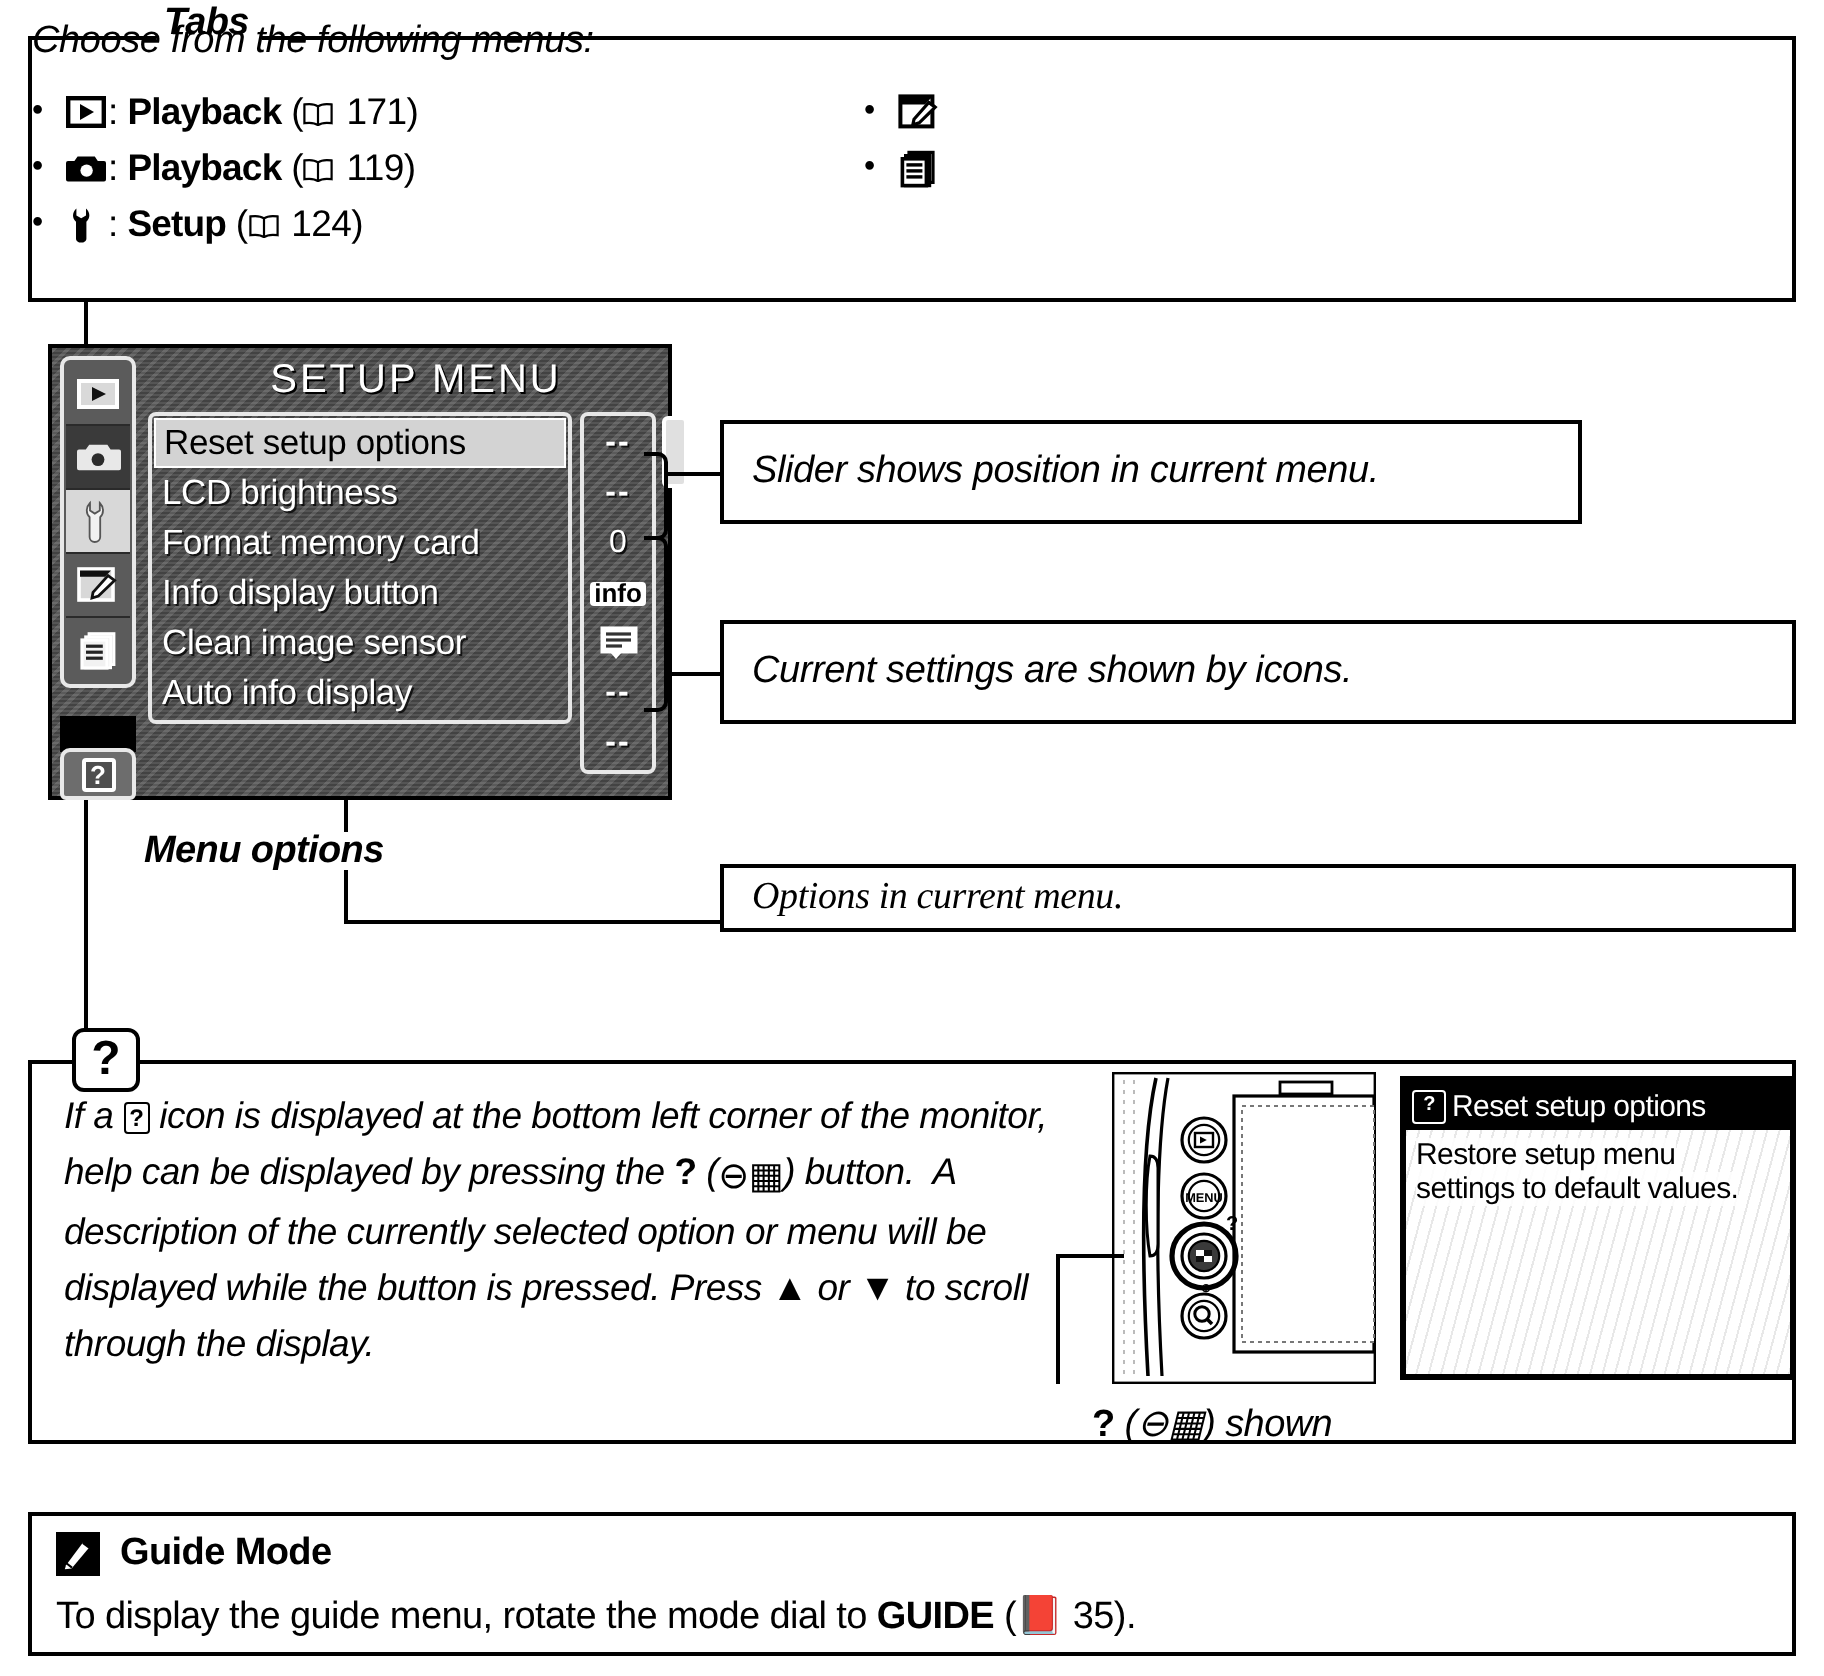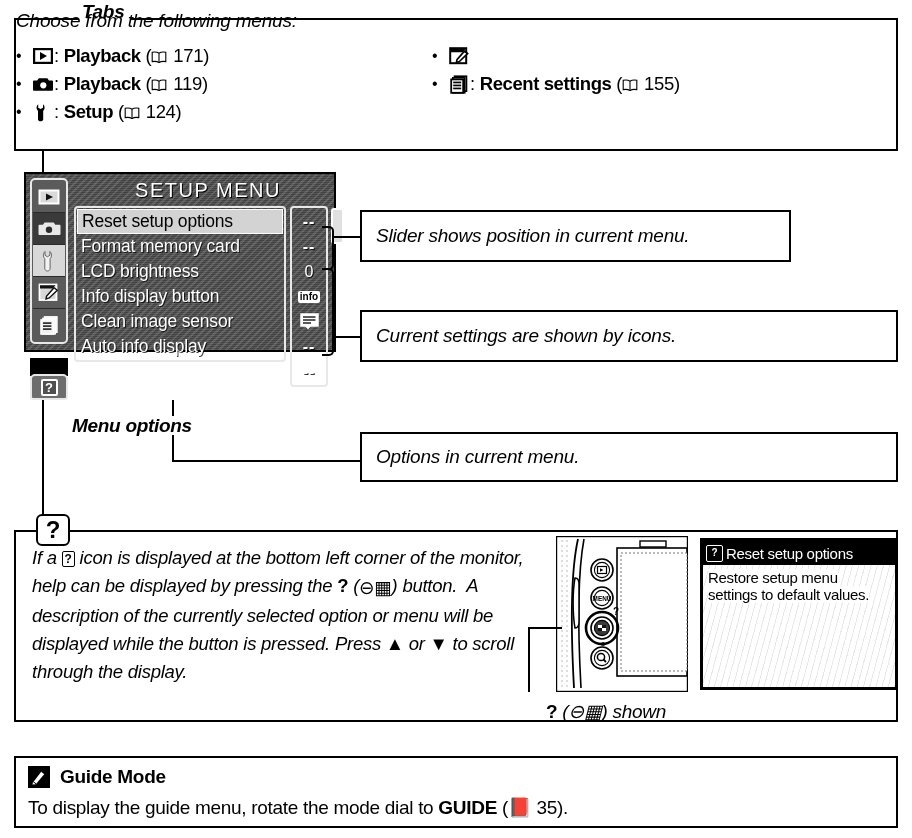--- a/index.html
+++ b/index.html
@@ -82,21 +82,21 @@
     position: relative;
     vertical-align: -1px;
     margin-right: 1px;
   }
   .bookglyph svg { display:block; }
 
   
   #lcd {
     position: absolute;
     left: 24px; top: 172px;
-    width: 312px; height: 180px;
+    width: 312px; height: 228px;
     background:
       repeating-linear-gradient(135deg, rgba(255,255,255,.13) 0 2px, rgba(0,0,0,0) 2px 5px),
       repeating-linear-gradient(0deg, rgba(255,255,255,.06) 0 1px, rgba(0,0,0,.10) 1px 2px),
       #4a4a4a;
     border: 2px solid #000;
     box-sizing: border-box;
   }
   #lcd-title {
     position: absolute;
     left: 62px; top: 5px;
@@ -205,21 +205,21 @@
     align-items: center;
     justify-content: center;
     color: #fff;
     font-size: 16px;
     box-sizing: border-box;
     text-shadow: 1px 1px 0 rgba(0,0,0,.8);
   }
   .val-dashes { letter-spacing: 1px; font-weight: bold; }
   .info-badge {
     background: #fff; color: #000;
-    font-size: 10px; font-weight: bold;
+    font-size: 13px; font-weight: bold;
     padding: 1px 2px;
     border-radius: 2px;
     line-height: 10px;
     text-shadow: none;
     font-family: "Liberation Sans", sans-serif;
   }
 
   
   #lcd-slider-track {
     position: absolute;
@@ -269,21 +269,21 @@
     position: absolute;
     left: 14px; top: 50%;
     transform: translateY(-50%);
     font-style: italic;
     font-size: 19px;
     letter-spacing: -0.2px;
     white-space: nowrap;
   }
 
   
-  #cb-menuopts { left: 360px; top: 432px; width: 538px; height: 50px; }
+  #cb-menuopts { left: 360px; top: 432px; width: 538px; height: 34px; font-family: Liberation Serif, serif; }
   #menuopts-title { left: 26px; top: 416px; }
 
   
   #help-box { left: 14px; top: 530px; width: 884px; height: 192px; }
   #help-badge {
     position: absolute;
     left: 36px; top: 514px;
     width: 34px; height: 32px;
     border: 2px solid #000;
     border-radius: 6px;
@@ -468,24 +468,20 @@
       <span class="tab-ico">
         <svg width="19" height="19" viewBox="0 0 19 19">
             <rect x="4.5" y="1.2" width="12" height="15" fill="#fff" stroke="#000" stroke-width="1.6"></rect>
             <rect x="2.8" y="2.8" width="12" height="15" fill="#fff" stroke="#000" stroke-width="1.6"></rect>
             <rect x="1.2" y="4.4" width="12" height="13.4" fill="#fff" stroke="#000" stroke-width="1.8"></rect>
             <rect x="3.2" y="6.6" width="8" height="1.7" fill="#000"></rect>
             <rect x="3.2" y="9.6" width="8" height="1.7" fill="#000"></rect>
             <rect x="3.2" y="12.6" width="8" height="1.7" fill="#000"></rect>
           </svg>
       </span>
-      <span>:&nbsp;<span class="tab-name">Recent settings</span>&nbsp;<span class="tab-ref">(<span class="bookglyph"><svg width="16" height="12" viewBox="0 0 16 12">
-                <path d="M8 2.2C6.4 1 4 .8 1.2 1.2V10.6C4 10.2 6.4 10.4 8 11.6 9.6 10.4 12 10.2 14.8 10.6V1.2C12 .8 9.6 1 8 2.2Z" fill="#fff" stroke="#000" stroke-width="1.1"></path>
-                <line x1="8" y1="2.4" x2="8" y2="11.3" stroke="#000" stroke-width="1.1"></line>
-              </svg></span>&nbsp;<span>155</span>)</span></span>
     </div>
   </div>
 
   <div class="ln v" style="left:42px; top:151px; height:21px;"></div>
 
   <div id="lcd">
     <div id="lcd-title">SETUP MENU</div>
 
     <div id="lcd-tabrail">
       <div class="lcd-tab">
@@ -525,22 +521,22 @@
     </div>
 
     <div id="lcd-blackblock"></div>
 
     <div id="lcd-helptab">
       <div class="qmark-box">?</div>
     </div>
 
     <div id="lcd-options">
       <div class="opt-row highlight">Reset setup options</div>
+      <div class="opt-row">LCD brightness</div>
       <div class="opt-row">Format memory card</div>
-      <div class="opt-row">LCD brightness</div>
       <div class="opt-row">Info display button</div>
       <div class="opt-row">Clean image sensor</div>
       <div class="opt-row">Auto info display</div>
     </div>
 
     <div id="lcd-values">
       <div class="val-row">
           <span class="val-dashes">--</span>
         </div>
       <div class="val-row">

